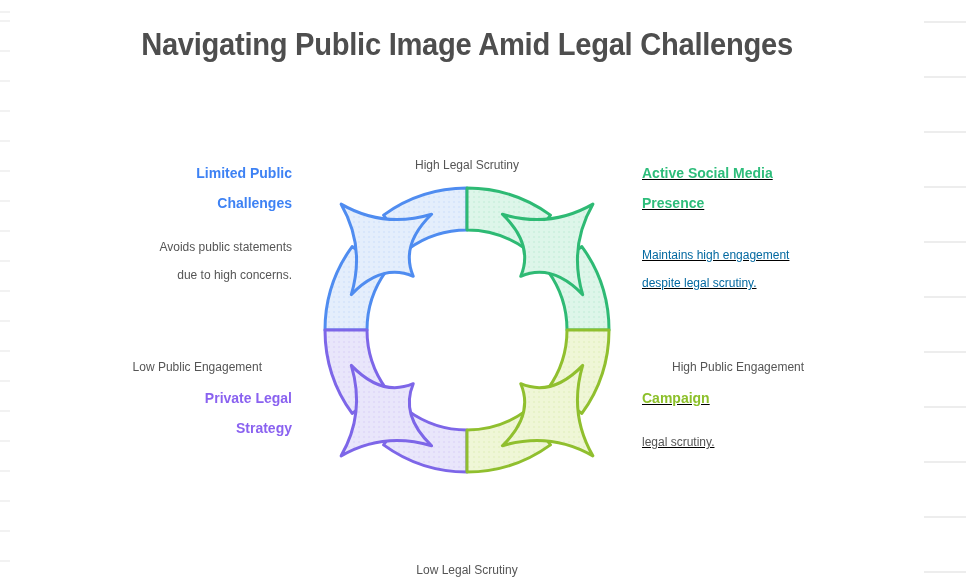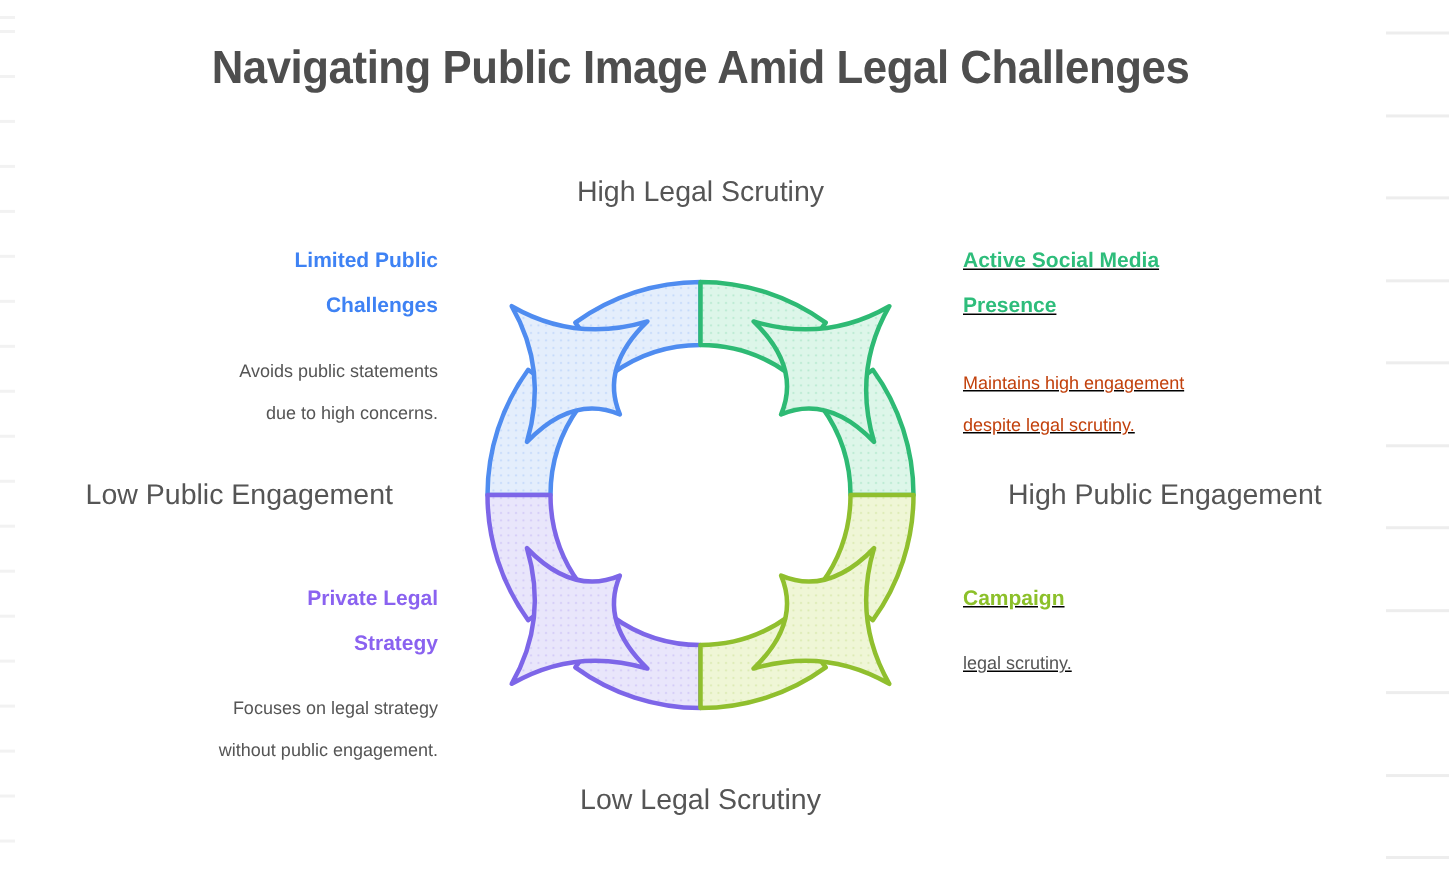--- a/index.html
+++ b/index.html
@@ -17,21 +17,21 @@
   .edge-strip.right{
     left:924px;width:42px;
     background-image:repeating-linear-gradient(to bottom, #ededed 0 2px, transparent 2px 55px);
     background-position:0 21px;
   }
   .title{
     position:absolute;left:0;top:27px;width:934px;margin:0;
     text-align:center;font-size:31px;font-weight:700;letter-spacing:-0.3px;
     transform:scaleX(0.94);transform-origin:50% 50%;
   }
-  .axis{position:absolute;font-size:19px;}
+  .axis{position:absolute;font-size:12px;margin-top:40px;}
   .axis-top{left:0;top:118px;width:934px;text-align:center;}
   .axis-bottom{left:0;top:523px;width:934px;text-align:center;}
   .axis-left{right:704px;top:320px;width:260px;text-align:right;}
   .axis-right{left:672px;top:320px;width:260px;text-align:left;}
   .cycle{position:absolute;left:277px;top:140px;}
   .quad{position:absolute;width:262px;}
   .quad.side-left{text-align:right;right:674px;}
   .quad.side-right{text-align:left;left:642px;text-decoration:underline;}
   .quad.row-top{top:158px;}
   .quad.row-bottom{top:383px;}
@@ -103,34 +103,30 @@
       <div>Avoids public statements</div>
       <div>due to high concerns.</div>
     </div>
   </div>
 
   <div class="quad side-right row-top">
     <div class="q-heading" style="color: rgb(46, 189, 123);">
       <div>Active Social Media</div>
       <div>Presence</div>
     </div>
-    <div class="q-desc" style="color: #c2410c; margin-top: 23px;">
+    <div class="q-desc" style="color: #0369a1; margin-top: 23px;">
       <div>Maintains high engagement</div>
       <div>despite legal scrutiny.</div>
     </div>
   </div>
 
   <div class="quad side-left row-bottom">
     <div class="q-heading" style="color: rgb(138, 98, 240);">
       <div>Private Legal</div>
       <div>Strategy</div>
-    </div>
-    <div class="q-desc" style="color: rgb(85, 85, 85);">
-      <div>Focuses on legal strategy</div>
-      <div>without public engagement.</div>
     </div>
   </div>
 
   <div class="quad side-right row-bottom">
     <div class="q-heading" style="color: rgb(140, 192, 42);">
       <div>Campaign</div>
     </div>
     <div class="q-desc" style="color: rgb(85, 85, 85);">
       <div>legal scrutiny.</div>
     </div>

